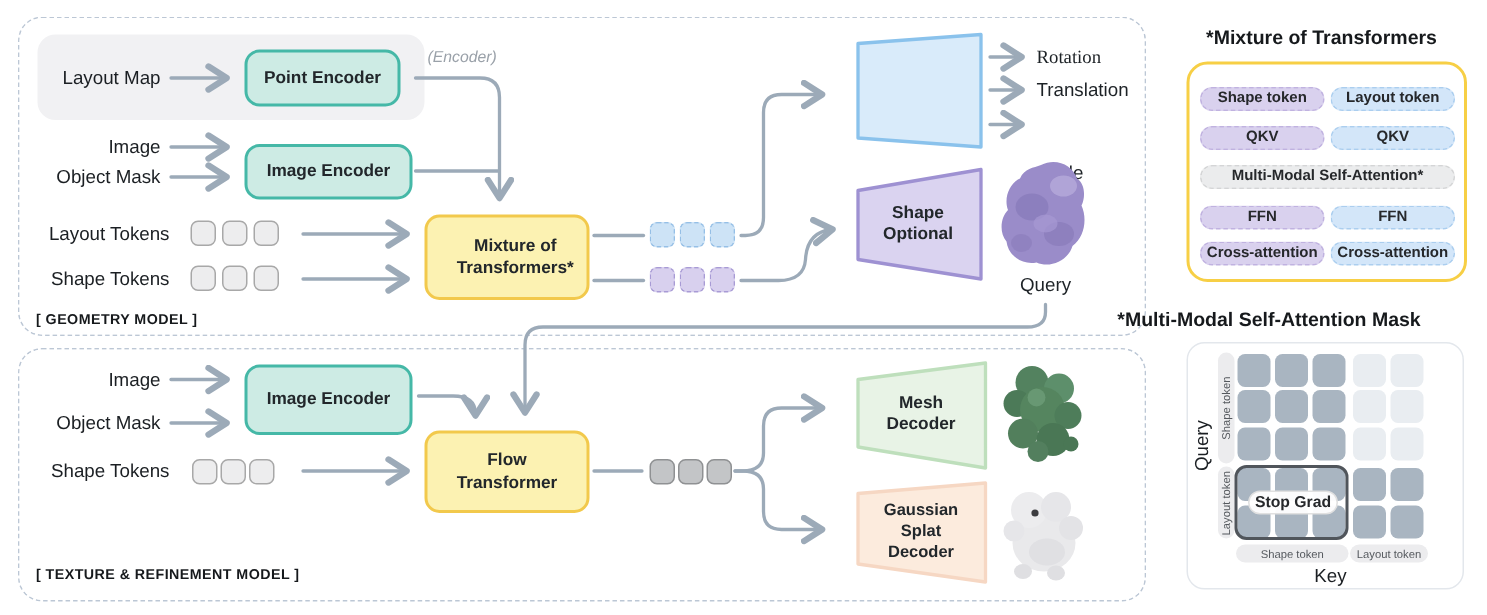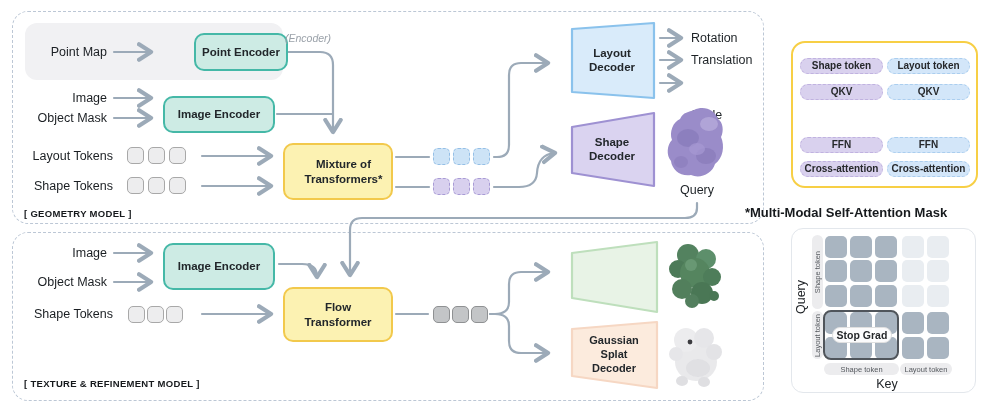--- a/index.html
+++ b/index.html
@@ -104,22 +104,22 @@
     <path class="ln" d="M396,314 H428"></path>
     <path class="ln" d="M490,314 H495 Q509,314 509,302 V284 Q509,272 521,272 H547" marker-end="url(#arr)"></path>
     <path class="ln" d="M490,314 H495 Q509,314 509,326 V341 Q509,353 521,353 H547" marker-end="url(#arr)"></path>
 
     <polygon class="trap-layout" points="572,29 654,23 654,98 572,92"></polygon>
     <polygon class="trap-shape" points="572,127 654,113 654,186 572,173"></polygon>
     <polygon class="trap-mesh" points="572,253 657,242 657,312 572,298"></polygon>
     <polygon class="trap-gauss" points="572,329 657,322 657,388 572,376"></polygon>
   </svg>
 
-  <div class="slabel" style="left:12px;top:45px;width:95px;">Point Map</div>
-  <div class="node encoder" style="left:163px;top:33px;width:94px;height:38px;margin-left:31px;">Point Encoder</div>
+  <div class="slabel" style="left:12px;top:45px;width:95px;">Layout Map</div>
+  <div class="node encoder" style="left:163px;top:33px;width:104px;height:38px;">Point Encoder</div>
   <div class="note" style="left:285px;top:32px;">(Encoder)</div>
 
   <div class="slabel" style="left:12px;top:91px;width:95px;">Image</div>
   <div class="slabel" style="left:12px;top:111px;width:95px;">Object Mask</div>
   <div class="node encoder" style="left:163px;top:96px;width:112px;height:37px;">Image Encoder</div>
 
   <div class="slabel" style="left:5px;top:149px;width:108px;">Layout Tokens</div>
   <div class="tokens tok-in" style="left:127px;top:147px;">
     <span></span>
       <span></span>
@@ -138,25 +138,24 @@
     <span></span>
       <span></span>
       <span></span>
   </div>
   <div class="tokens tok-purple" style="left:433px;top:178px;">
     <span></span>
       <span></span>
       <span></span>
   </div>
 
-  <div class="dlabel" style="left:578px;top:46px;width:68px;">Layout Decoder</div>
-  <div class="out-label" style="left:691px;top:31px;">Rotation</div>
+  <div class="out-label" style="left:691px;top:31px;font-family:Liberation Serif, serif;">Rotation</div>
   <div class="out-label" style="left:691px;top:53px;">Translation</div>
   <div class="out-label" style="left:691px;top:76px;margin-top:32px;">Scale</div>
-  <div class="dlabel" style="left:578px;top:135px;width:68px;">Shape Decoder</div>
+  <div class="dlabel" style="left:578px;top:135px;width:68px;">Shape Optional</div>
 
   <div class="thumb" style="left:666px;top:104px;">
     <svg width="60" height="76" viewBox="0 0 60 76">
       <path d="M28,6 C38,1 49,6 52,15 C57,18 58,27 55,33 C59,42 57,54 49,60 C46,70 34,75 25,71 C15,73 6,66 5,57 C0,51 1,41 6,36 C3,28 7,18 14,15 C17,8 23,8 28,6 Z" fill="#9a8cc9"></path>
       <ellipse cx="22" cy="34" rx="11" ry="9" fill="#8274b4" opacity="0.55"></ellipse>
       <ellipse cx="40" cy="52" rx="10" ry="8" fill="#8274b4" opacity="0.5"></ellipse>
       <ellipse cx="43" cy="20" rx="9" ry="7" fill="#b2a6d8" opacity="0.9"></ellipse>
       <ellipse cx="15" cy="58" rx="7" ry="6" fill="#8a7cba" opacity="0.6"></ellipse>
       <ellipse cx="31" cy="45" rx="8" ry="6" fill="#a799d3" opacity="0.7"></ellipse>
     </svg>
@@ -172,20 +171,21 @@
     <span></span>
       <span></span>
       <span></span>
   </div>
   <div class="node ytrans" style="left:283px;top:287px;width:110px;height:55px;">Flow Transformer</div>
   <div class="tokens tok-gray" style="left:433px;top:306px;">
     <span></span>
       <span></span>
       <span></span>
   </div>
+  <div class="dlabel" style="left:576px;top:262px;width:76px;">Mesh Decoder</div>
   <div class="dlabel" style="left:578px;top:334px;width:72px;font-size:11px;">Gaussian Splat Decoder</div>
 
   <div class="thumb" style="left:664px;top:241px;">
     <svg width="62" height="70" viewBox="0 0 62 70">
       <circle cx="24" cy="14" r="11" fill="#53825f"></circle>
       <circle cx="42" cy="18" r="10" fill="#5d8f6b"></circle>
       <circle cx="14" cy="28" r="9" fill="#4c7a58"></circle>
       <circle cx="31" cy="32" r="15" fill="#55855f"></circle>
       <circle cx="48" cy="36" r="9" fill="#4e7d5a"></circle>
       <circle cx="18" cy="48" r="10" fill="#527f5c"></circle>
@@ -203,25 +203,27 @@
       <circle cx="46" cy="32" r="8" fill="#e3e3e6"></circle>
       <circle cx="8" cy="34" r="7" fill="#e6e6e9"></circle>
       <ellipse cx="14" cy="61" rx="6" ry="5" fill="#dfdfe2"></ellipse>
       <ellipse cx="36" cy="62" rx="6" ry="5" fill="#dfdfe2"></ellipse>
       <ellipse cx="30" cy="48" rx="12" ry="9" fill="#dcdcdf" opacity="0.7"></ellipse>
       <circle cx="22" cy="22" r="2.4" fill="#3c3c40"></circle>
     </svg>
   </div>
   <div class="tag" style="left:24px;top:378px;">[ TEXTURE &amp; REFINEMENT MODEL ]</div>
 
+  <div class="side-title" style="left:786px;top:17px;width:190px;">*Mixture of Transformers</div>
   <div id="mot-box">
     <div class="chip purple" style="left:7px;top:15px;width:83px;">Shape token</div>
     <div class="chip blue" style="left:94px;top:15px;width:83px;">Layout token</div>
     <div class="chip purple" style="left:7px;top:41px;width:83px;">QKV</div>
     <div class="chip blue" style="left:94px;top:41px;width:83px;">QKV</div>
+    <div class="chip gray" style="left:7px;top:67px;width:170px;">Multi-Modal Self-Attention*</div>
     <div class="chip purple" style="left:7px;top:94px;width:83px;">FFN</div>
     <div class="chip blue" style="left:94px;top:94px;width:83px;">FFN</div>
     <div class="chip purple" style="left:7px;top:118px;width:83px;">Cross-attention</div>
     <div class="chip blue" style="left:94px;top:118px;width:83px;">Cross-attention</div>
   </div>
 
   <div class="side-title" style="left:740px;top:205px;width:212px;">*Multi-Modal Self-Attention Mask</div>
   <div id="mask-box">
     <div class="query-axis">
       <span class="vtext">Query</span>

